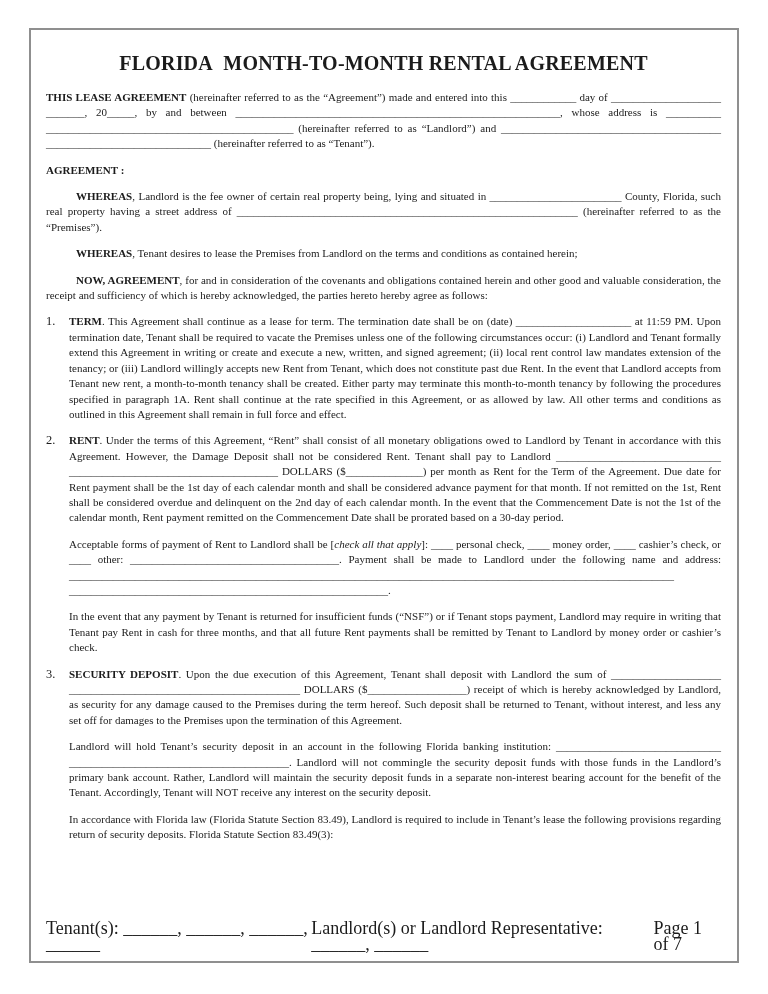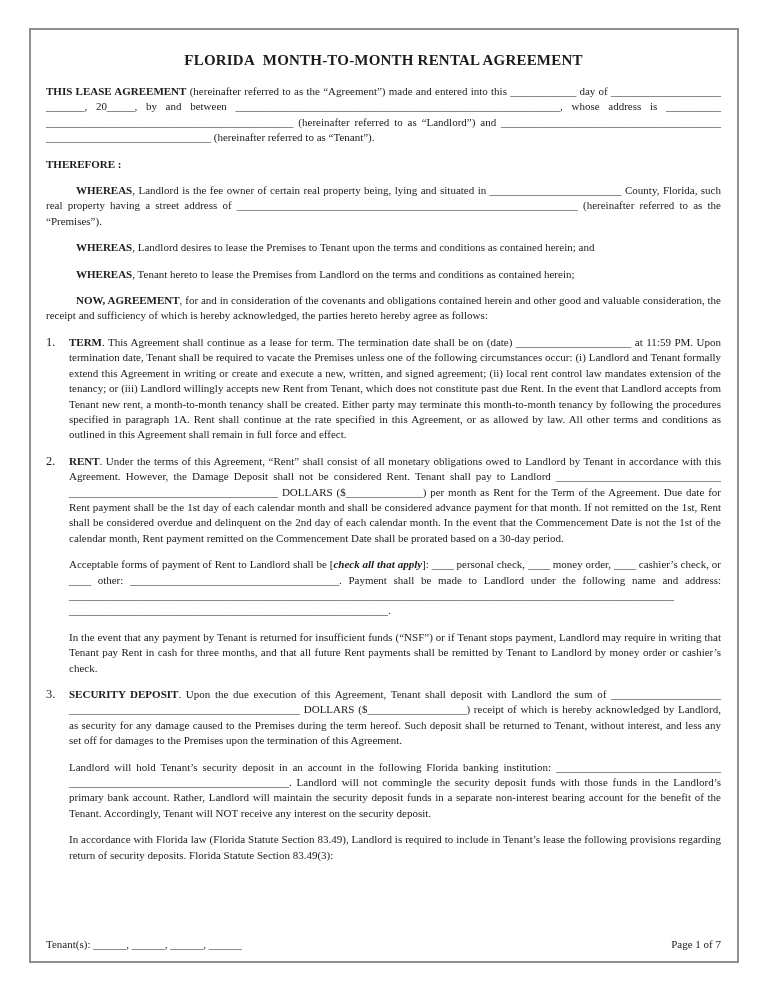--- a/index.html
+++ b/index.html
@@ -18,74 +18,73 @@
     width: 710px;
     height: 935px;
     box-sizing: border-box;
     border: 2px solid #8f8f8f;
     background: #fff;
     padding: 16px 16px 40px 15px;
   }
   .title {
     text-align: center;
     font-weight: bold;
-    font-size: 15px;
+    font-size: 20px;
     letter-spacing: 0.2px;
     margin: 6px 0 15px 0;
   }
   p.para {
     margin: 0 0 11px 0;
     text-align: justify;
     font-size: 11px;
     line-height: 15.4px;
     overflow-wrap: break-word;
   }
   p.last { margin-bottom: 0; }
   .indent { text-indent: 30px; }
   .head { margin-bottom: 13px; }
   b.lead { font-weight: bold; }
-  .bi { font-weight: bold; font-style: italic; }
+  .bi { font-weight: normal; font-style: italic; }
   .item {
     display: flex;
     margin: 0 0 11px 0;
   }
   .item .num {
     flex: 0 0 23px;
     font-size: 12.4px;
     line-height: 15.4px;
   }
   .item .ibody { flex: 1; min-width: 0; }
   .footer {
     position: absolute;
     left: 15px;
     right: 16px;
     bottom: 9px;
     display: flex;
     justify-content: space-between;
     align-items: baseline;
-    font-size: 11px;
+    font-size: 18px;
     line-height: 15.4px;
   }
 </style>
 </head>
 <body>
 
 <div class="sheet">
 
   <div class="title">FLORIDA&nbsp; MONTH-TO-MONTH RENTAL AGREEMENT</div>
 
   <p class="para"><b class="lead">THIS LEASE AGREEMENT</b><span> (hereinafter referred to as the “Agreement”) made and entered into this ____________ day of __________​__________​_______, 20_____, by and between __________​__________​__________​__________​__________​_________, whose address is __________​__________​__________​__________​__________​_____ (hereinafter referred to as “Landlord”) and __________​__________​__________​__________​__________​__________​__________ (hereinafter referred to as “Tenant”).</span></p>
 
-  <p class="para head"><b class="lead">THEREFORE :</b></p>
+  <p class="para head"><b class="lead">AGREEMENT :</b></p>
 
   <p class="para indent"><b class="lead">WHEREAS</b><span>, Landlord is the fee owner of certain real property being, lying and situated in __________​__________​____ County, Florida, such real property having a street address of __________​__________​__________​__________​__________​__________​__ (hereinafter referred to as the “Premises”).</span></p>
 
-  <p class="para indent"><b class="lead">WHEREAS</b><span>, Landlord desires to lease the Premises to Tenant upon the terms and conditions as contained herein; and</span></p>
 
-  <p class="para indent"><b class="lead">WHEREAS</b><span>, Tenant hereto to lease the Premises from Landlord on the terms and conditions as contained herein;</span></p>
+  <p class="para indent"><b class="lead">WHEREAS</b><span>, Tenant desires to lease the Premises from Landlord on the terms and conditions as contained herein;</span></p>
 
   <p class="para indent"><b class="lead">NOW, AGREEMENT</b><span>, for and in consideration of the covenants and obligations contained herein and other good and valuable consideration, the receipt and sufficiency of which is hereby acknowledged, the parties hereto hereby agree as follows:</span></p>
 
   <div class="item">
     <span class="num">1.</span>
     <div class="ibody">
       <p class="para last"><b class="lead">TERM</b><span>.  This Agreement shall continue as a lease for term. The termination date shall be on (date) __________​___________ at 11:59 PM. Upon termination date, Tenant shall be required to vacate the Premises unless one of the following circumstances occur: (i) Landlord and Tenant formally extend this Agreement in writing or create and execute a new, written, and signed agreement; (ii) local rent control law mandates extension of the tenancy; or (iii) Landlord willingly accepts new Rent from Tenant, which does not constitute past due Rent.  In the event that Landlord accepts from Tenant new rent, a month-to-month tenancy shall be created.  Either party may terminate this month-to-month tenancy by following the procedures specified in paragraph 1A. Rent shall continue at the rate specified in this Agreement, or as allowed by law. All other terms and conditions as outlined in this Agreement shall remain in full force and effect.</span></p>
     </div>
   </div>
 
@@ -102,16 +101,17 @@
     <span class="num">3.</span>
     <div class="ibody">
       <p class="para"><b class="lead">SECURITY DEPOSIT</b><span>.   Upon the due execution of this Agreement, Tenant shall deposit with Landlord the sum of __________​__________​__________​__________​__________​____________ DOLLARS ($__________________) receipt of which is hereby acknowledged by Landlord, as security for any damage caused to the Premises during the term hereof. Such deposit shall be returned to Tenant, without interest, and less any set off for damages to the Premises upon the termination of this Agreement.</span></p>
       <p class="para">Landlord will hold Tenant’s security deposit in an account in the following Florida banking institution: __________​__________​__________​__________​__________​__________​__________. Landlord will not commingle the security deposit funds with those funds in the Landlord’s primary bank account. Rather, Landlord will maintain the security deposit funds in a separate non-interest bearing account for the benefit of the Tenant. Accordingly, Tenant will NOT receive any interest on the security deposit.</p>
       <p class="para last">In accordance with Florida law (Florida Statute Section 83.49), Landlord is required to include in Tenant’s lease the following provisions regarding return of security deposits.  Florida Statute Section 83.49(3):</p>
     </div>
   </div>
 
   <div class="footer">
     <span>Tenant(s): ______, ______, ______, ______</span>
+    <span>Landlord(s) or Landlord Representative: ______, ______</span>
     <span>Page 1 of 7</span>
   </div>
 
 </div>
 
 </body></html>

